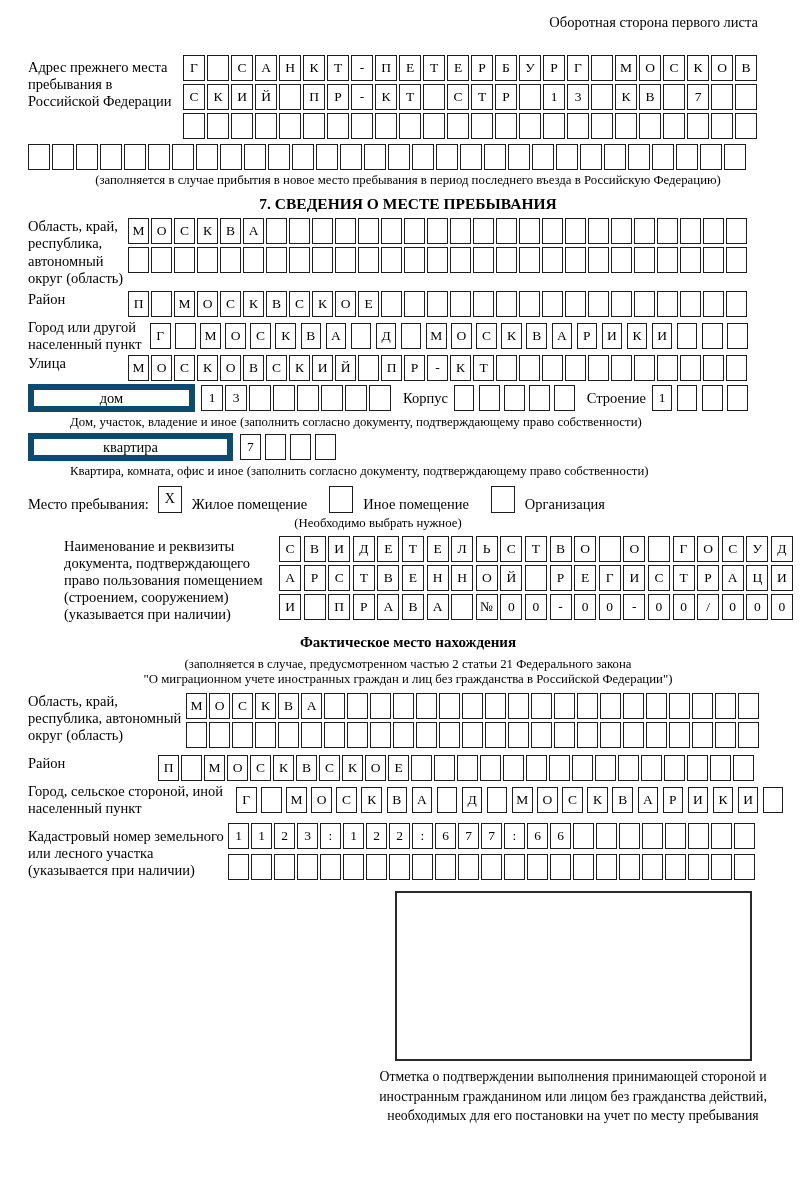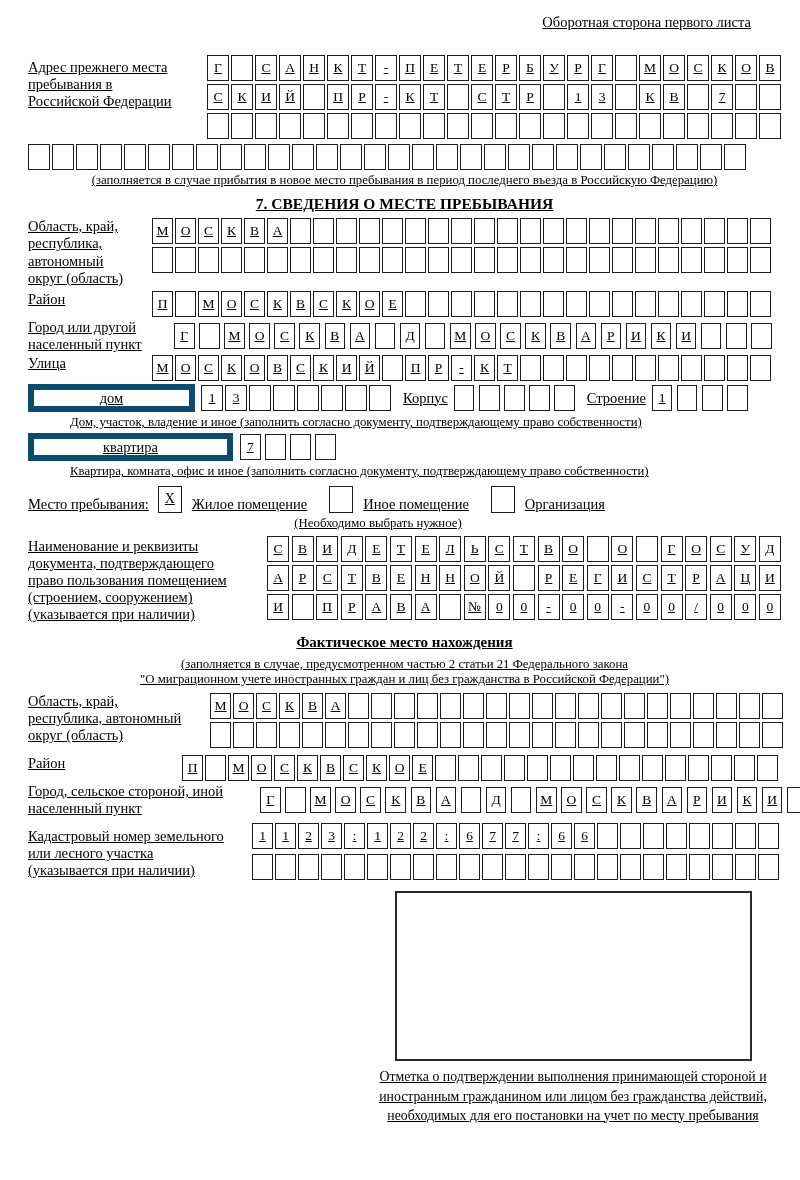--- a/index.html
+++ b/index.html
@@ -2,30 +2,30 @@
 <html lang="ru"><head>
 <meta charset="utf-8">
 <style>
   * { box-sizing: border-box; margin: 0; padding: 0; }
   html, body { background: #ffffff; }
   body {
     width: 800px; height: 1180px;
     font-family: "Liberation Serif", "DejaVu Serif", serif;
     color: #000; overflow: hidden;
   }
-  .page { width: 800px; height: 1180px; padding: 14px 19px 0 28px; position: relative; text-decoration: underline; }
+  .page { width: 800px; height: 1180px; padding: 14px 12px 0 28px; position: relative; }
 
   .header-note { text-align: right; padding-right: 30px; font-size: 14.5px; }
 
   .f-label { font-size: 14.5px; line-height: 1.18; }
   .note    { font-size: 12.8px; line-height: 1.2; }
   .center  { text-align: center; }
   .bold    { font-weight: bold; }
 
-  .field { display: flex; align-items: flex-start; gap: 24px; }
+  .field { display: flex; align-items: flex-start; }
   .field.vcenter { align-items: center; }
   .rows > .cellrow { margin-bottom: 3px; }
 
   .cellrow { display: flex; gap: 2px; }
   .cell {
     width: 21px; height: 26px; flex: 0 0 auto;
     border: 1.7px solid #1e1e1e; background: #fff;
     display: flex; align-items: center; justify-content: center;
     font-size: 13.5px; font-family: "Liberation Serif", serif;
   }
@@ -70,21 +70,21 @@
   .stay-label { font-size: 14.5px; margin-right: 9px; }
   .cb {
     width: 24px; height: 27px; flex: 0 0 auto;
     border: 1.8px solid #1e1e1e; background: #fff;
     display: flex; align-items: center; justify-content: center;
     font-size: 14px;
   }
   .opt-label { font-size: 14.5px; margin: 0 22px 0 10px; }
   .stay-note { width: 700px; margin-top: 3px; }
 
-  .docfield { margin-top: 5px; }
+  .docfield { margin-top: 5px; margin-left: 36px; }
   .docfield .f-label { padding-top: 2px; }
 
   .fact-title { margin-top: 10px; font-size: 15px; }
   .fact-note { margin-top: 6px; }
 
   .stamp-box {
     margin-left: 367px; margin-top: 8px;
     width: 357px; height: 170px;
     border: 2.2px solid #2a2a2a; background: #fff;
   }

